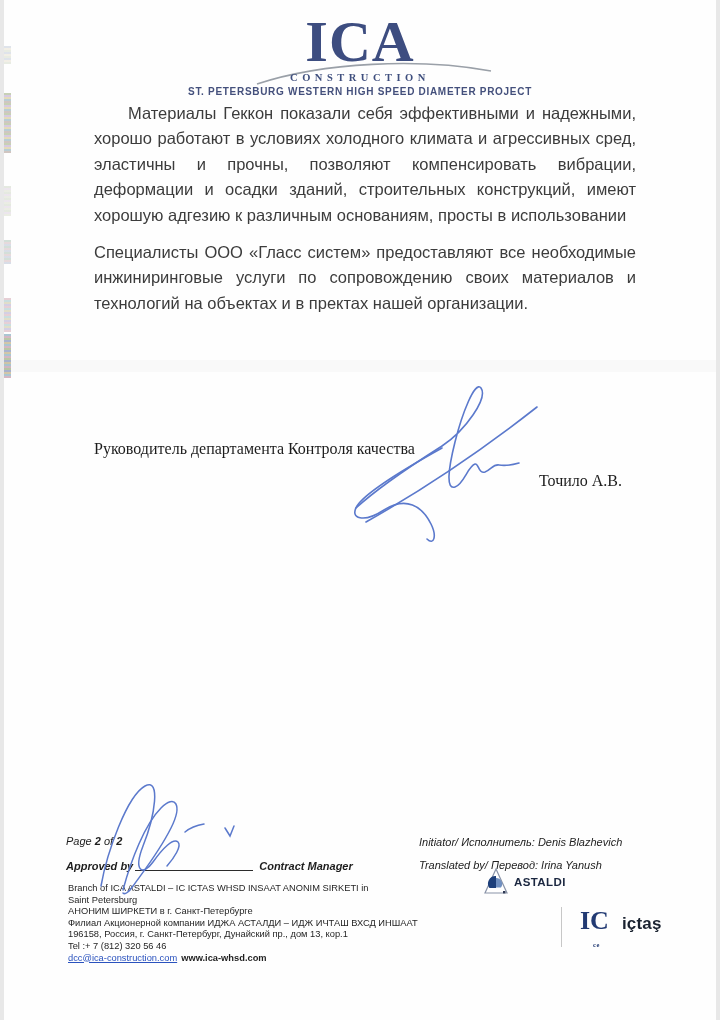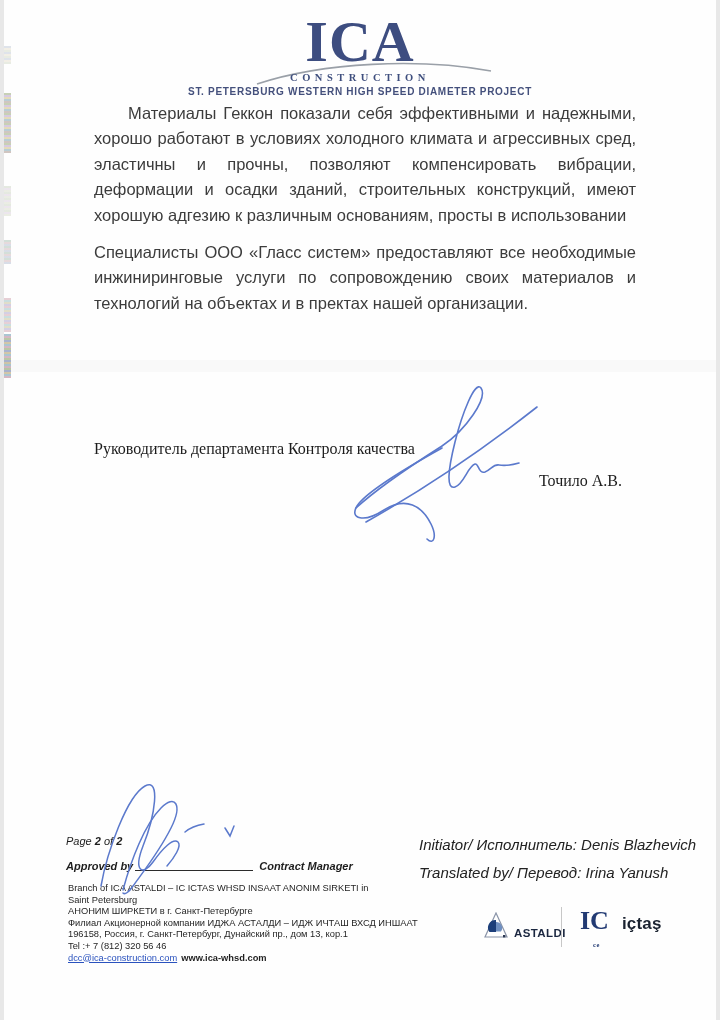--- a/index.html
+++ b/index.html
@@ -39,27 +39,27 @@
   
   .sign-title{position:absolute;left:90px;top:440px;font-family:"Liberation Serif",serif;font-size:16px;color:#1c1c1c;}
   .sign-name{position:absolute;left:535px;top:440px;font-family:"Liberation Serif",serif;font-size:16px;color:#1c1c1c;margin-top:32px;}
   .sig-main{position:absolute;left:338px;top:376px;}
   
   .page-line{position:absolute;left:62px;top:835px;font-size:11px;font-style:italic;color:#1d1d1d;}
   .page-line b{font-weight:700;}
   .approved-line{position:absolute;left:62px;top:859px;font-size:11px;font-style:italic;font-weight:700;color:#1d1d1d;}
   .approved-underline{display:inline-block;width:118px;border-bottom:1.2px solid #2b2b2b;height:11px;margin:0 6px -1px 2px;}
   .sig-footer{position:absolute;left:83px;top:776px;z-index:3;}
-  .right-col{position:absolute;left:415px;top:836px;font-size:15px;font-style:italic;color:#222;}
+  .right-col{position:absolute;left:415px;top:836px;font-size:11px;font-style:italic;color:#222;}
   .right-col .line{margin-bottom:11px;}
   .company{position:absolute;left:64px;top:883px;font-size:9.3px;line-height:11.6px;color:#1f1f1f;}
   .company a{color:#2a52be;text-decoration:underline;}
   .company .site{font-weight:700;margin-left:4px;color:#1f1f1f;}
   
-  .astaldi{position:absolute;left:480px;top:912px;display:flex;align-items:flex-end;}
+  .astaldi{position:absolute;left:480px;top:868px;display:flex;align-items:center;}
   .astaldi-label{font-size:11.5px;font-weight:700;letter-spacing:.4px;color:#1b2740;margin-left:6px;}
   .logo-divider{position:absolute;left:557px;top:907px;width:1px;height:40px;background:#c7c7c7;}
   .ictas{position:absolute;left:576px;top:908px;display:flex;align-items:flex-start;gap:12px;}
   .ictas-ic{font-family:"Liberation Serif",serif;font-size:26px;line-height:26px;font-weight:700;color:#223a73;position:relative;}
   .ictas-ce{position:absolute;left:13px;top:24px;font-size:6.5px;font-weight:700;color:#223a73;letter-spacing:.5px;}
   .ictas-text{font-size:17px;font-weight:700;color:#1a2230;margin:6px 0 0 1px;letter-spacing:.2px;}
 </style>
 </head>
 <body>
 

